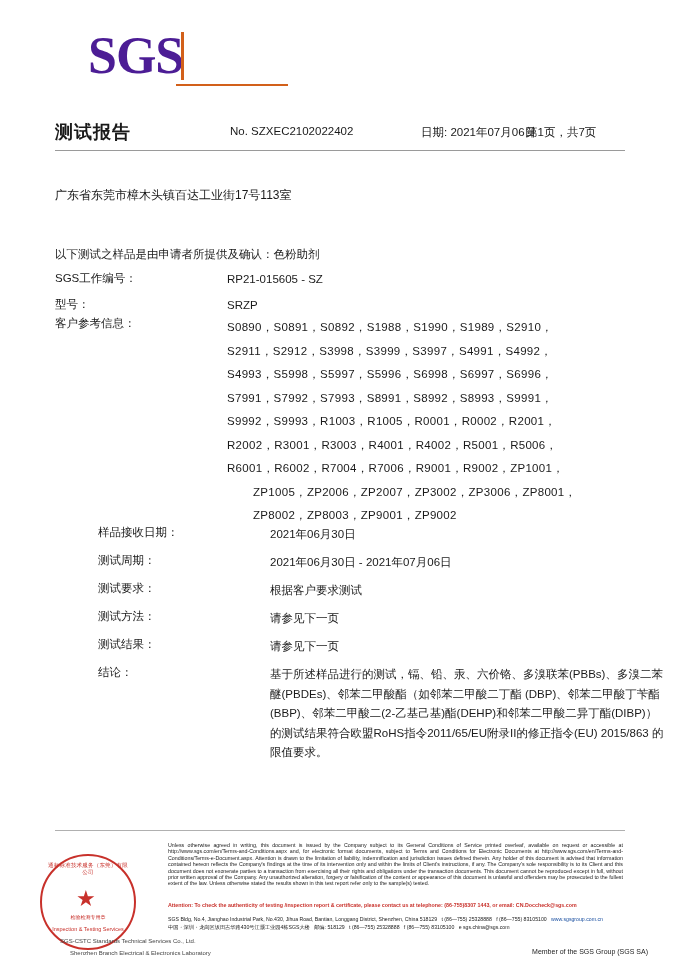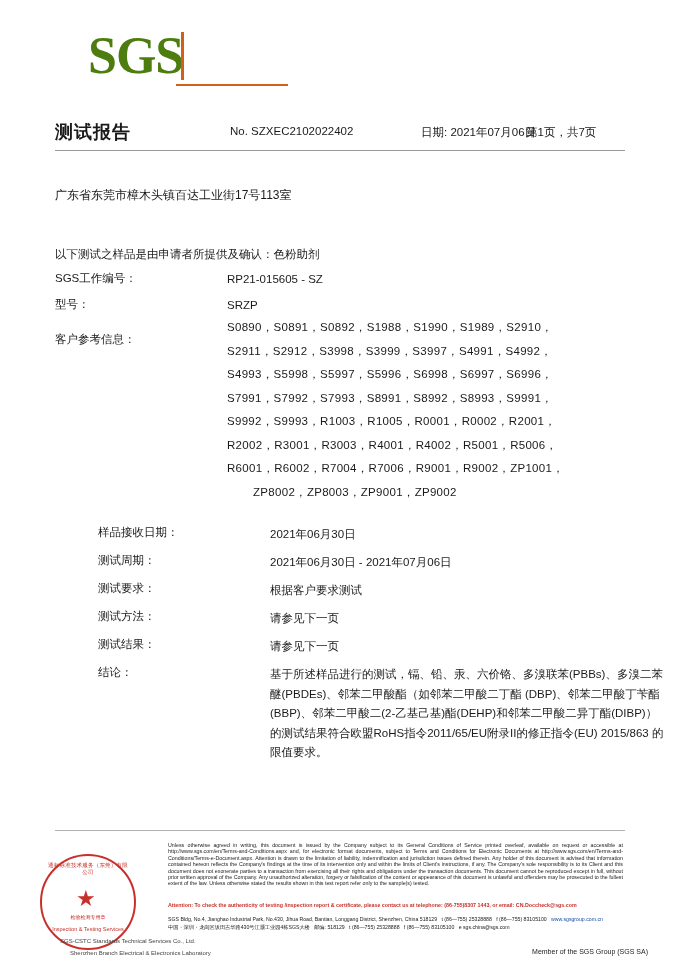--- a/index.html
+++ b/index.html
@@ -28,21 +28,21 @@
     left: 88px;
     top: 28px;
     width: 110px;
     height: 60px;
   }
   .logo-text {
     font-family: "Liberation Serif", serif;
     font-weight: bold;
     font-size: 52px;
     letter-spacing: -1px;
-    color: #4d7c0f;
+    color: #4c1d95;
     line-height: 56px;
     position: relative;
     z-index: 2;
   }
   .logo-bar-v {
     position: absolute;
     left: 93px;
     top: 4px;
     width: 3px;
     height: 48px;
@@ -164,21 +164,20 @@
     padding-left: 172px;
   }
   .ref-line.indent {
     padding-left: 198px;
   }
   .ref-first {
     position: absolute;
     left: 0;
     top: 0;
     font-size: 11.5px;
-    margin-top: 16px;
   }
 
   .block2 {
     position: absolute;
     left: 55px;
     top: 525px;
     width: 580px;
     margin-left: 43px;
   }
   .b2-row {
@@ -368,20 +367,21 @@
 
   <div class="ref-list">
     <div class="ref-first">客户参考信息：</div>
     <div class="ref-line">S0890，S0891，S0892，S1988，S1990，S1989，S2910，</div>
     <div class="ref-line">S2911，S2912，S3998，S3999，S3997，S4991，S4992，</div>
     <div class="ref-line">S4993，S5998，S5997，S5996，S6998，S6997，S6996，</div>
     <div class="ref-line">S7991，S7992，S7993，S8991，S8992，S8993，S9991，</div>
     <div class="ref-line">S9992，S9993，R1003，R1005，R0001，R0002，R2001，</div>
     <div class="ref-line">R2002，R3001，R3003，R4001，R4002，R5001，R5006，</div>
     <div class="ref-line">R6001，R6002，R7004，R7006，R9001，R9002，ZP1001，</div>
+    <div class="ref-line indent">ZP1005，ZP2006，ZP2007，ZP3002，ZP3006，ZP8001，</div>
     <div class="ref-line indent">ZP8002，ZP8003，ZP9001，ZP9002</div>
   </div>
 
   <div class="block2">
     <div class="b2-row">
       <div class="b2-label">样品接收日期：</div>
       <div class="b2-value">2021年06月30日</div>
     </div>
     <div class="b2-row">
       <div class="b2-label">测试周期：</div>

